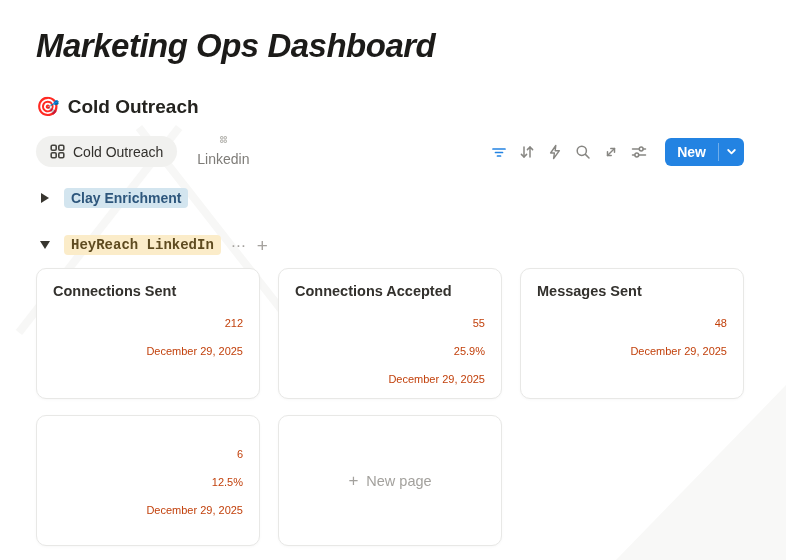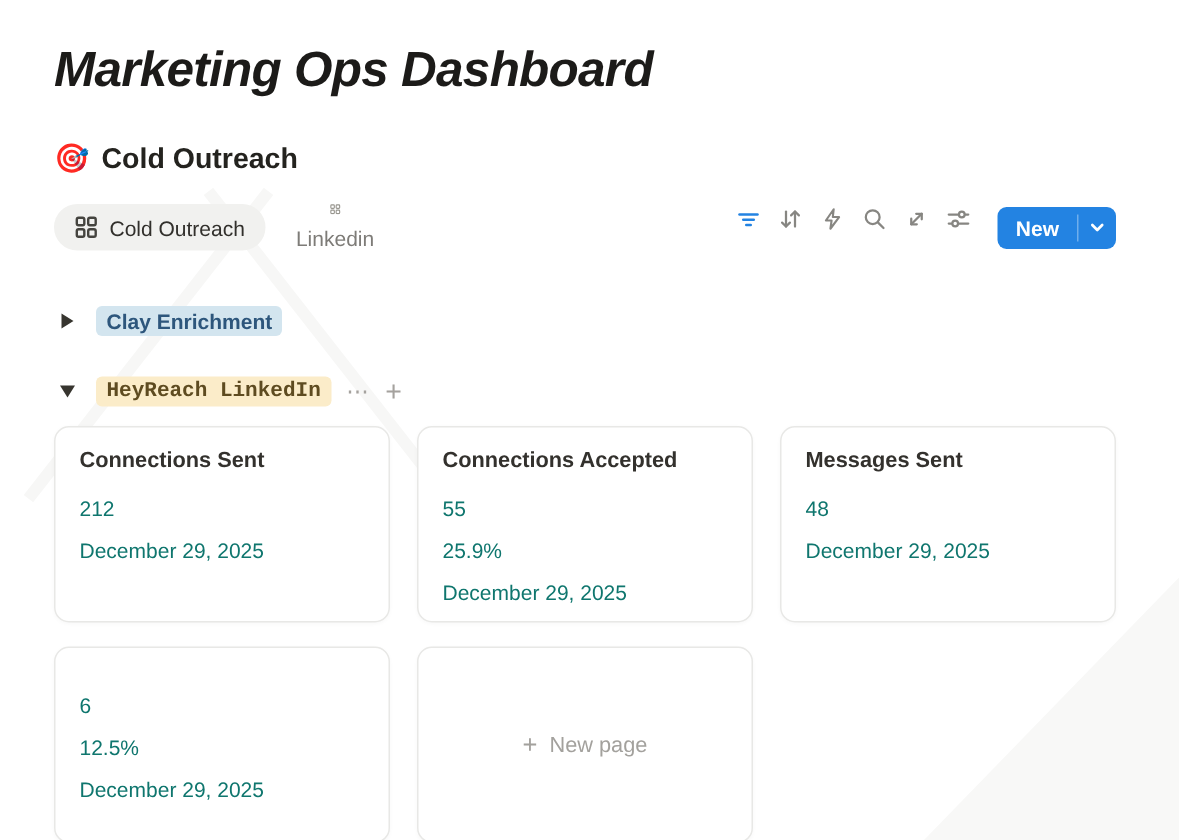--- a/index.html
+++ b/index.html
@@ -48,37 +48,37 @@
   .tabs { display: flex; align-items: center; gap: 14px; }
   .tab {
     display: flex; align-items: center; gap: 8px;
     height: 31px; padding: 0 14px; border-radius: 16px;
     font-size: 14px; cursor: pointer; white-space: nowrap;
   }
   .tab.active { background: #f1f1ef; color: #32302c; font-weight: 500; }
   .tab.inactive { color: #7e7c78; padding: 0 6px; flex-direction: column; }
   .grid-icon { width: 15px; height: 15px; display: block; }
 
-  .controls { display: flex; gap: 12px; }
+  .controls { display: flex; align-items: center; gap: 12px; }
   .tool-icon { width: 16px; height: 16px; display: block; cursor: pointer; }
   .new-button {
     margin-left: 6px; height: 28px; border-radius: 6px;
     background: #2383e2; color: #ffffff;
     display: flex; align-items: stretch; cursor: pointer; overflow: hidden;
   }
   .new-button-main {
     display: flex; align-items: center; padding: 0 12px;
     font-size: 14px; font-weight: 600;
   }
   .new-button-divider { width: 1px; background: rgba(255,255,255,0.35); margin: 5px 0; }
   .new-button-chevron { display: flex; align-items: center; padding: 0 7px; }
 
   
   .group-row { display: flex; align-items: center; gap: 10px; }
-  .group-row.first { margin-top: 37px; }
+  .group-row.first { margin-top: 21px; }
   .group-row.second { margin-top: 27px; }
   .toggle { width: 18px; height: 18px; display: flex; align-items: center; justify-content: center; cursor: pointer; }
   .tri-right {
     width: 0; height: 0;
     border-top: 5px solid transparent; border-bottom: 5px solid transparent;
     border-left: 8px solid #37352f;
   }
   .tri-down {
     width: 0; height: 0;
     border-left: 5px solid transparent; border-right: 5px solid transparent;
@@ -101,21 +101,21 @@
     grid-template-columns: repeat(3, 224px);
     column-gap: 18px; row-gap: 16px;
   }
   .card {
     height: 131px; background: #ffffff;
     border: 1px solid #e8e8e6; border-radius: 10px;
     box-shadow: 0 1px 3px rgba(15,15,15,0.03);
     padding: 14px 16px 0 16px; cursor: pointer;
   }
   .card-title { font-size: 14.5px; font-weight: 600; color: #33312d; line-height: 16px; }
-  .card-line { font-size: 14px; color: #0f766e; line-height: 14px; margin-top: 14px; }
+  .card-line { font-size: 11px; color: #c2410c; line-height: 14px; margin-top: 14px; text-align: right; }
   .card-line.first { margin-top: 17px; }
   .card.new-page {
     display: flex; align-items: center; justify-content: center; padding: 0;
   }
   .new-page-inner { display: flex; align-items: center; gap: 8px; color: #a3a19d; font-size: 14.5px; }
   .new-page-plus { font-size: 17px; line-height: 17px; color: #a3a19d; }
 </style>
 </head>
 <body>
 

